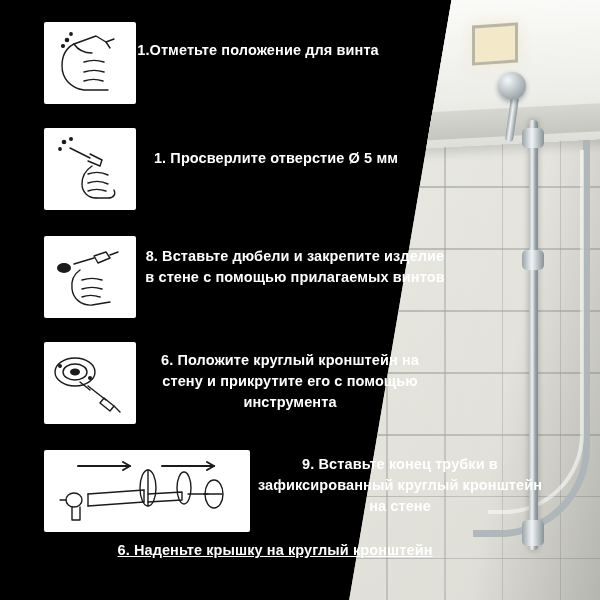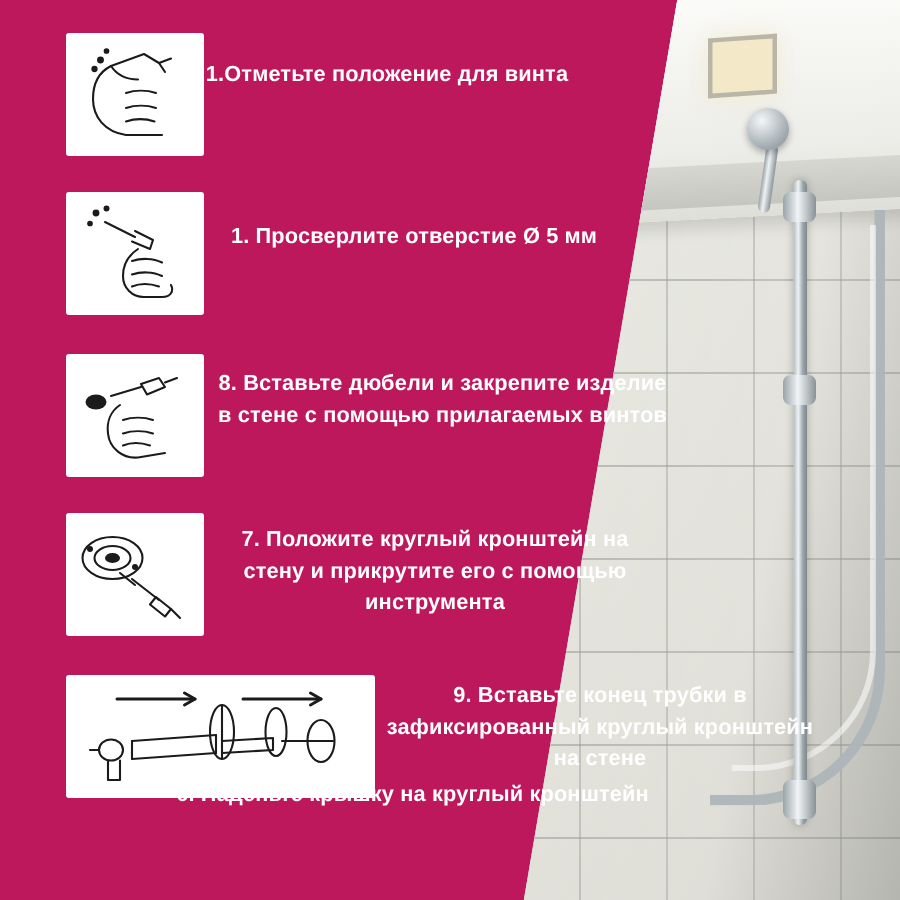--- a/index.html
+++ b/index.html
@@ -3,21 +3,21 @@
 <meta charset="utf-8">
 <style>
   html,body{margin:0;padding:0;}
   body{
     width:600px;height:600px;
     background:#1b2a33;
     font-family:"Liberation Sans", sans-serif;
     overflow:hidden;
     position:relative;
   }
-  #root{position:absolute;inset:0;background:#be185d;overflow:hidden;}
+  #root{position:absolute;inset:0;background:#000000;overflow:hidden;}
 
   
   .photo{
     position:absolute;
     top:0;right:0;
     width:330px;height:600px;
     clip-path:polygon(100% 0,100% 100%,24% 100%,55% 0);
     overflow:hidden;
     background:#cfcfc9;
   }
@@ -143,21 +143,21 @@
 
   #s3 .thumb{left:44px;top:236px;width:92px;height:82px;}
   #s3 .txt{left:140px;top:246px;width:310px;}
 
   #s4 .thumb{left:44px;top:342px;width:92px;height:82px;}
   #s4 .txt{left:140px;top:350px;width:300px;}
 
   #s5 .thumb{left:44px;top:450px;width:206px;height:82px;}
   #s5 .txt{left:252px;top:454px;width:296px;}
 
-  #s6 .txt{left:40px;top:520px;width:470px;}
+  #s6 .txt{left:40px;top:540px;width:470px;text-decoration:underline;}
 </style>
 </head>
 <body>
 
 <div id="root">
 
   <div class="photo">
     <div class="tile-wall"></div>
     <div class="wall-shade"></div>
     <div class="grout-dark"></div>
@@ -241,21 +241,21 @@
           <ellipse cx="31" cy="30" rx="5" ry="3.4" fill="#1b1b1b" stroke="none"></ellipse>
           <circle cx="16" cy="24" r="2" fill="#1b1b1b" stroke="none"></circle>
           <circle cx="46" cy="36" r="2" fill="#1b1b1b" stroke="none"></circle>
           <path d="M44 44 L62 58"></path>
           <path d="M60 56 L70 64 L66 69 L56 61 Z"></path>
           <path d="M70 64 L76 70"></path>
           <path d="M36 40 L46 48"></path>
         </g>
       </svg>
     </div>
-    <div class="txt">7. Положите круглый кронштейн на стену и прикрутите его с помощью инструмента</div>
+    <div class="txt">6. Положите круглый кронштейн на стену и прикрутите его с помощью инструмента</div>
   </div>
 
   <div class="step" id="s5">
     <div class="thumb">
       <svg viewBox="0 0 206 82">
         <g fill="none" stroke="#1b1b1b" stroke-width="1.4" stroke-linecap="round" stroke-linejoin="round">
           <path d="M34 16 L86 16" stroke-width="2"></path>
           <path d="M86 16 L79 12 M86 16 L79 20" stroke-width="2"></path>
           <path d="M118 16 L170 16" stroke-width="2"></path>
           <path d="M170 16 L163 12 M170 16 L163 20" stroke-width="2"></path>

